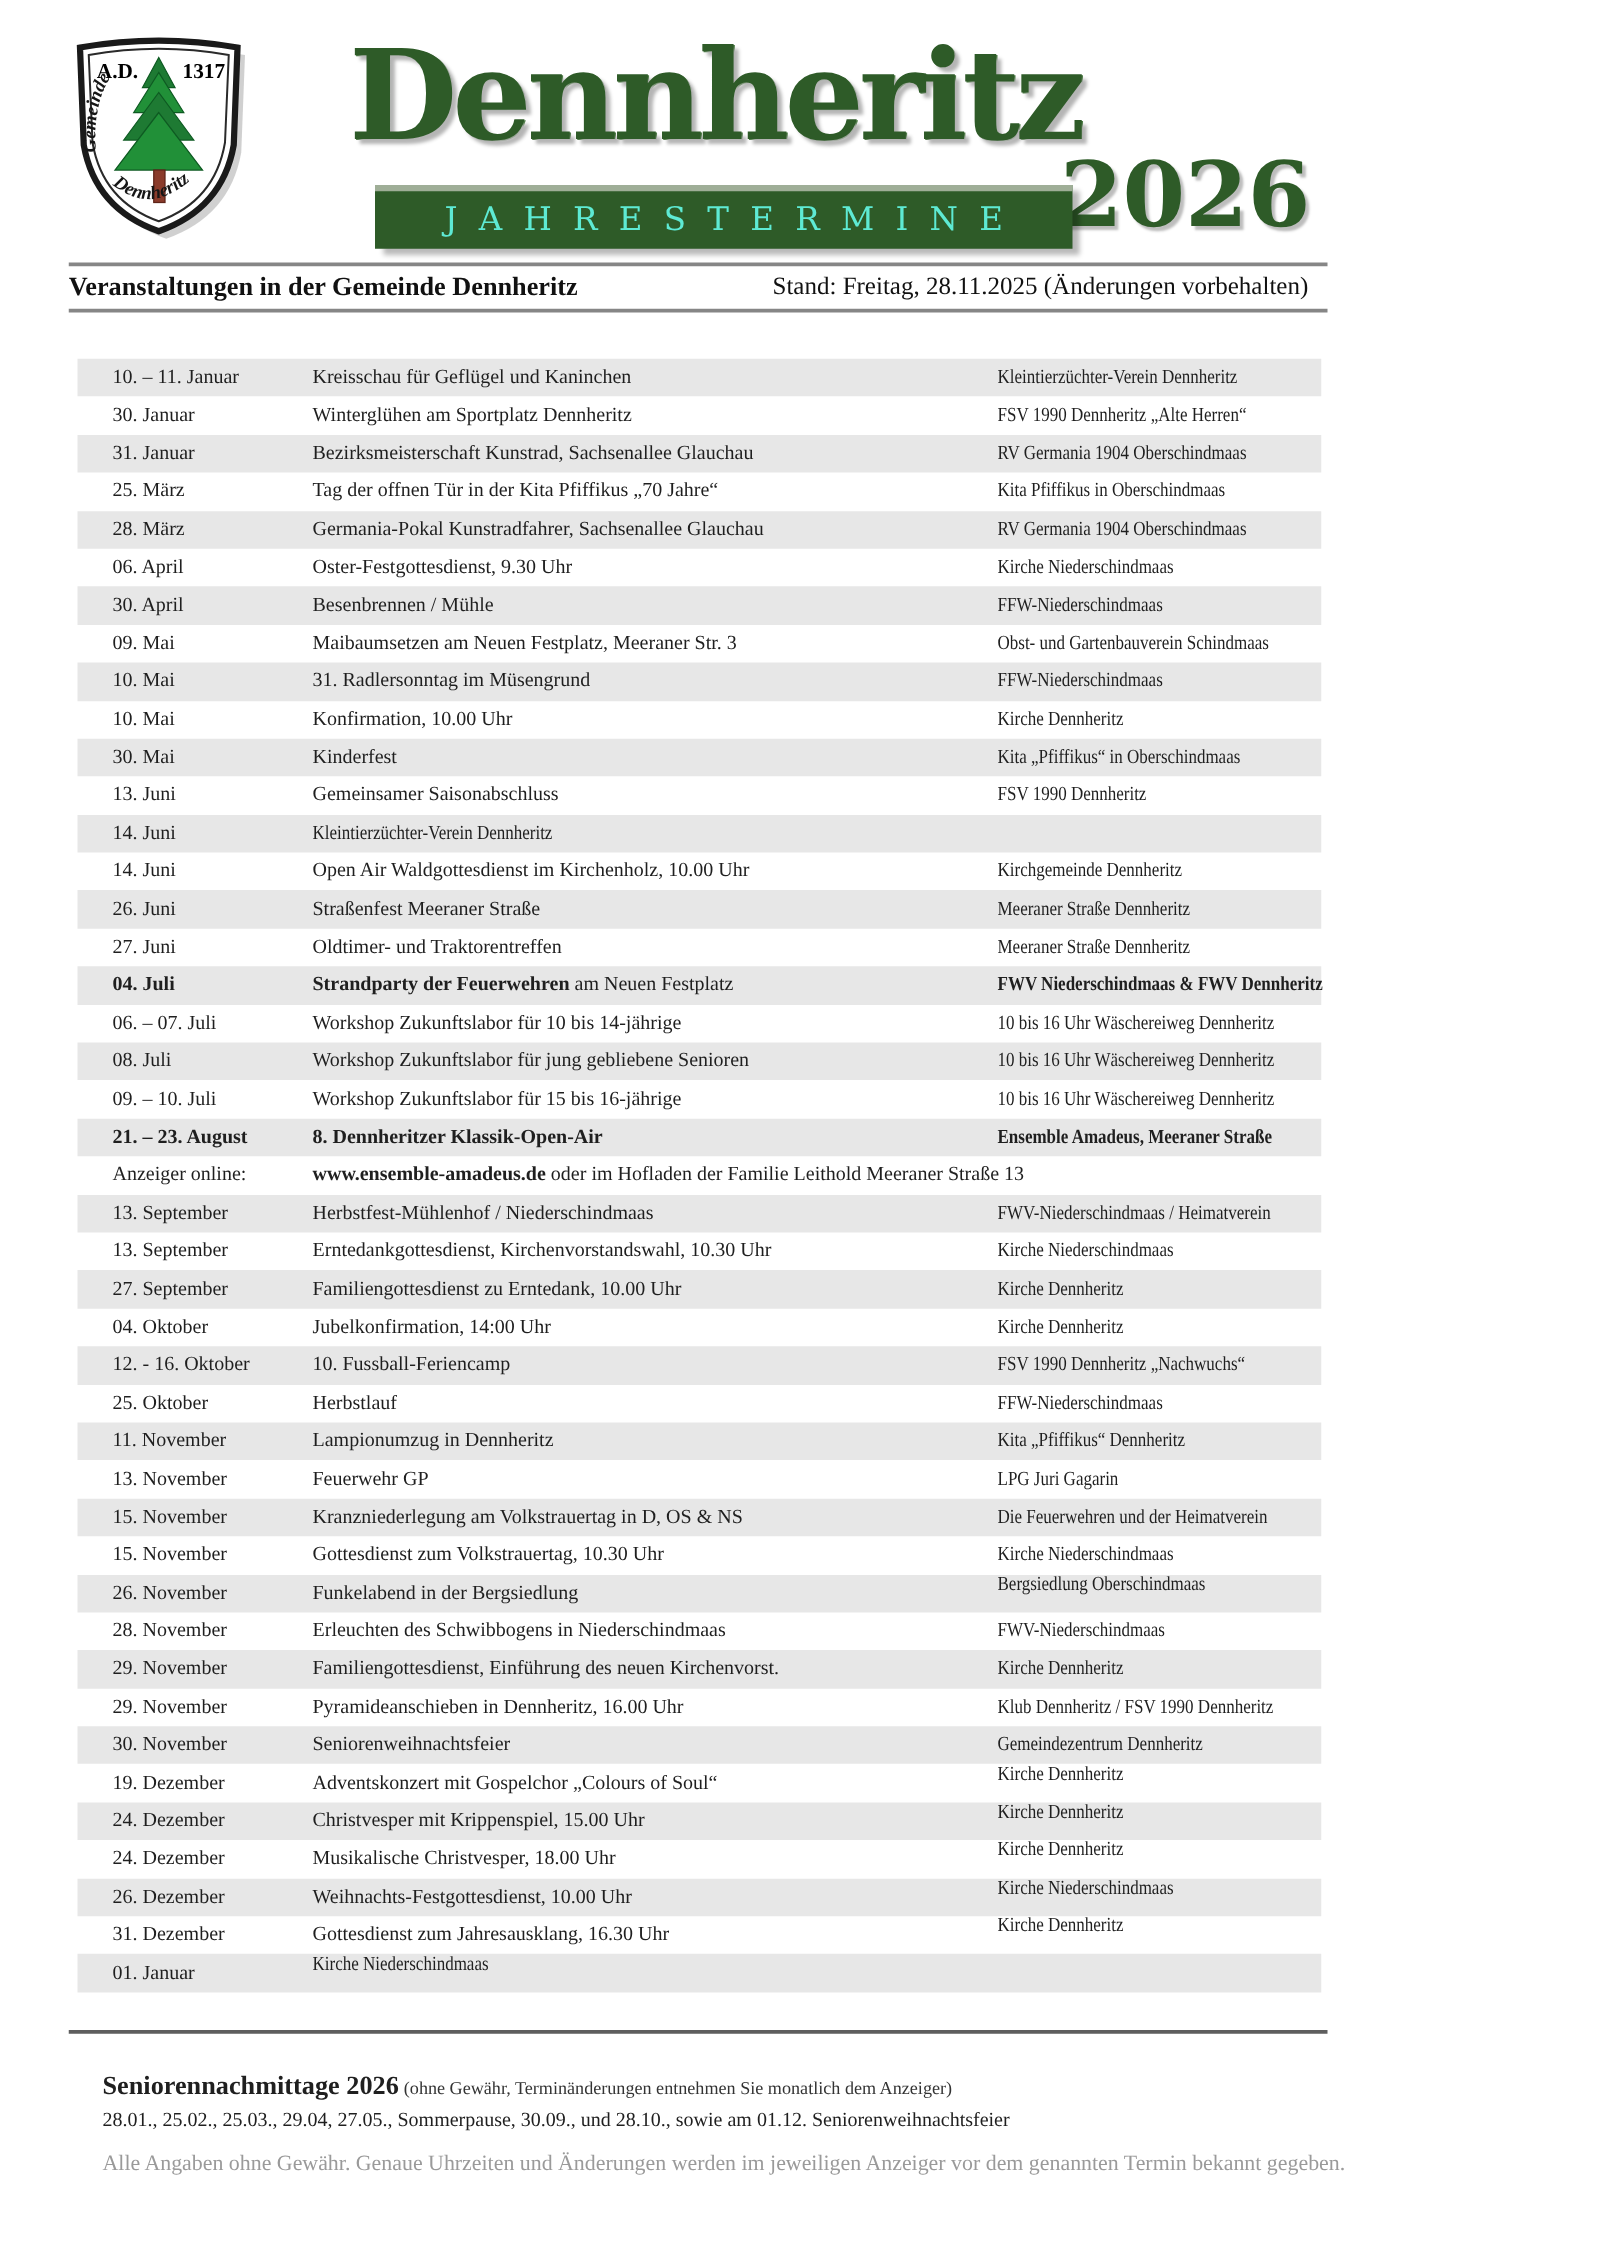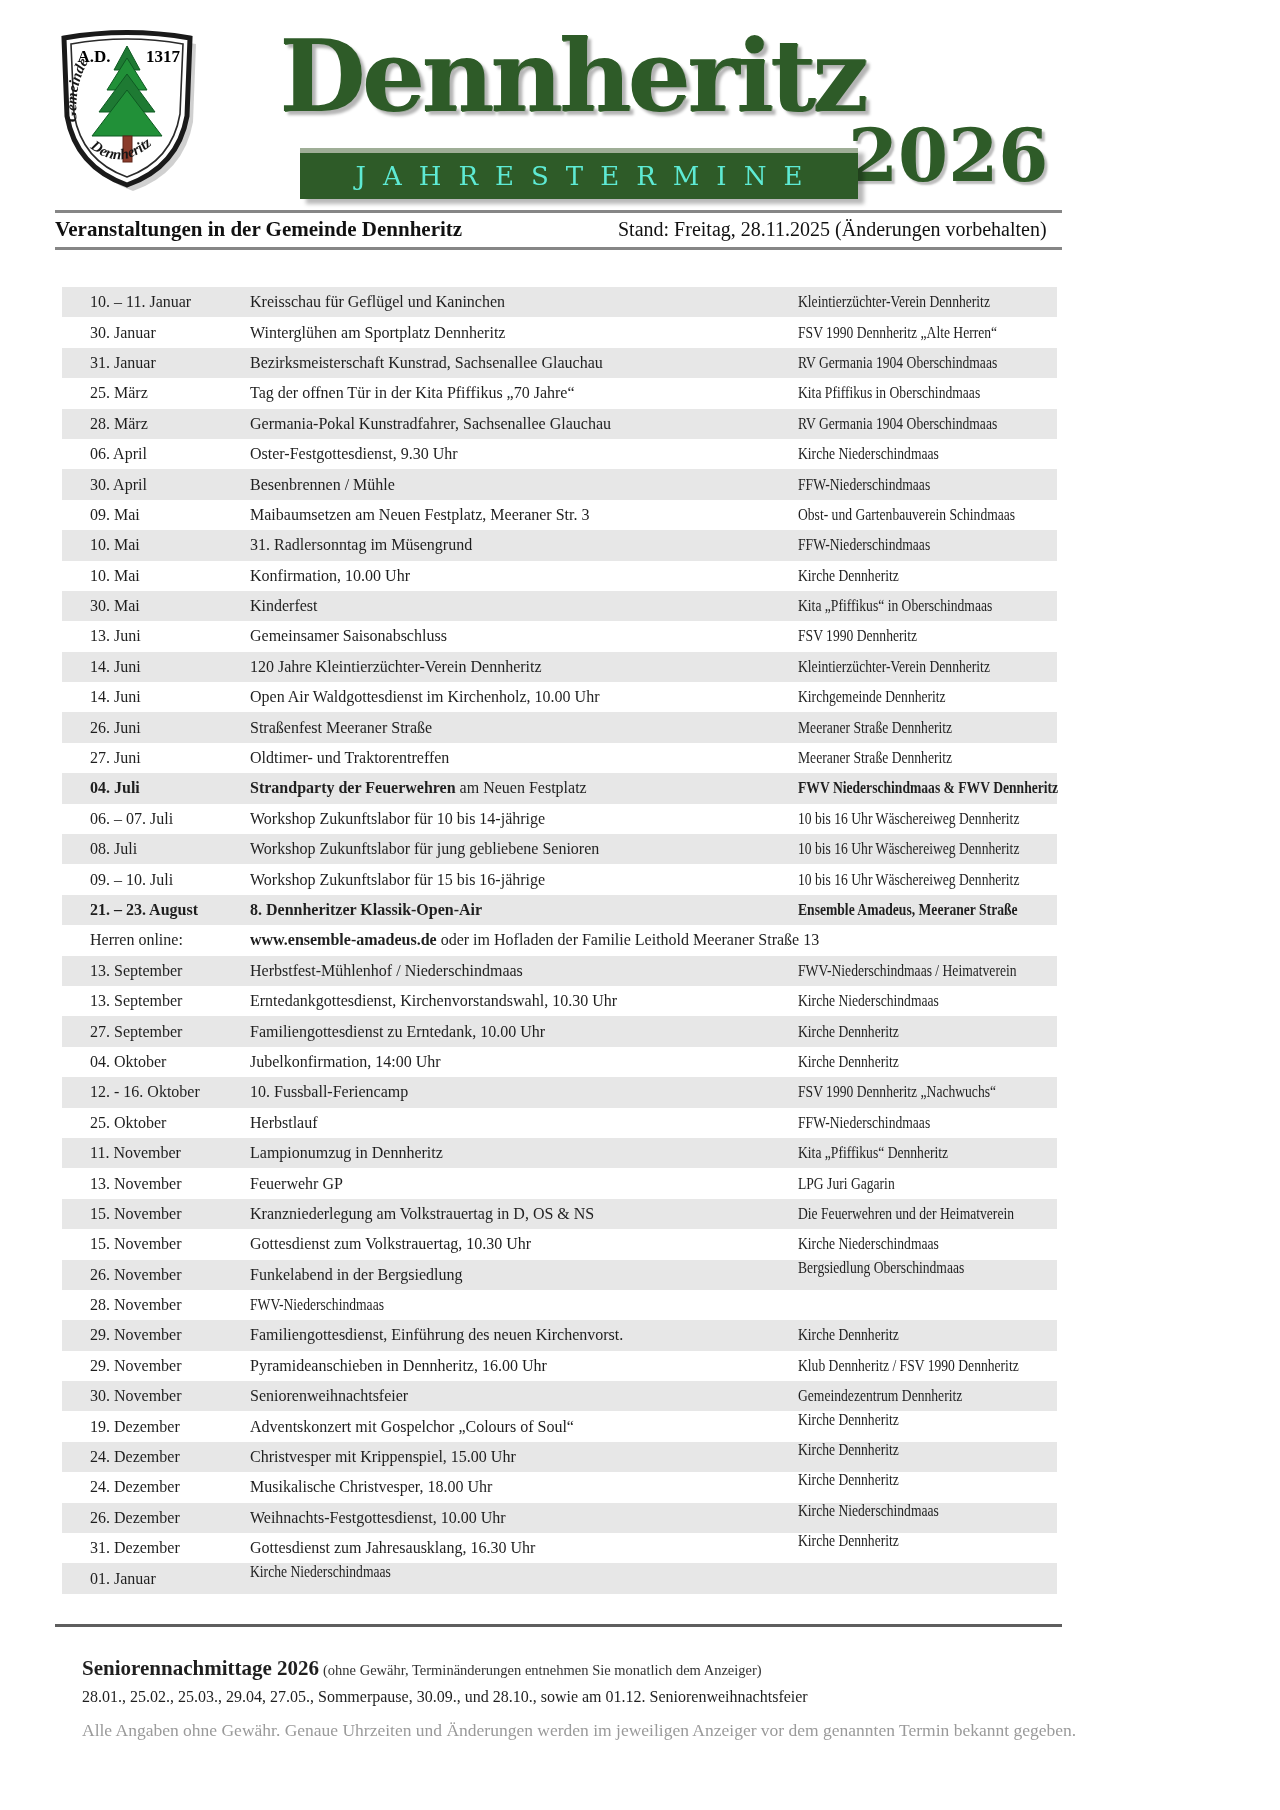--- a/index.html
+++ b/index.html
@@ -159,21 +159,20 @@
         <div class="c-event"><span>Kinderfest</span></div>
         <div class="c-org"><span class="orgx">Kita „Pfiffikus“ in Oberschindmaas</span></div>
       </div>
       <div class="trow">
         <div class="c-date">13. Juni</div>
         <div class="c-event"><span>Gemeinsamer Saisonabschluss</span></div>
         <div class="c-org"><span class="orgx">FSV 1990 Dennheritz</span></div>
       </div>
       <div class="trow odd">
         <div class="c-date">14. Juni</div>
-        <div class="c-event"><span>120 Jahre Kleintierzüchter-Verein Dennheritz</span></div>
         <div class="c-org"><span class="orgx">Kleintierzüchter-Verein Dennheritz</span></div>
       </div>
       <div class="trow">
         <div class="c-date">14. Juni</div>
         <div class="c-event"><span>Open Air Waldgottesdienst im Kirchenholz, 10.00 Uhr</span></div>
         <div class="c-org"><span class="orgx">Kirchgemeinde Dennheritz</span></div>
       </div>
       <div class="trow odd">
         <div class="c-date">26. Juni</div>
         <div class="c-event"><span>Straßenfest Meeraner Straße</span></div>
@@ -203,21 +202,21 @@
         <div class="c-date">09. – 10. Juli</div>
         <div class="c-event"><span>Workshop Zukunftslabor für 15 bis 16-jährige</span></div>
         <div class="c-org"><span class="orgx">10 bis 16 Uhr Wäschereiweg Dennheritz</span></div>
       </div>
       <div class="trow odd">
         <div class="c-date b">21. – 23. August</div>
         <div class="c-event"><span class="b">8. Dennheritzer Klassik-Open-Air</span></div>
         <div class="c-org"><span class="orgx b">Ensemble Amadeus, Meeraner Straße</span></div>
       </div>
       <div class="trow">
-        <div class="c-date">Herren online:</div>
+        <div class="c-date">Anzeiger online:</div>
         <div class="c-event"><span class="b">www.ensemble-amadeus.de</span><span> oder im Hofladen der Familie Leithold Meeraner Straße 13</span></div>
         <div class="c-org"><span class="orgx"></span></div>
       </div>
       <div class="trow odd">
         <div class="c-date">13. September</div>
         <div class="c-event"><span>Herbstfest-Mühlenhof / Niederschindmaas</span></div>
         <div class="c-org"><span class="orgx">FWV-Niederschindmaas / Heimatverein</span></div>
       </div>
       <div class="trow">
         <div class="c-date">13. September</div>
@@ -264,20 +263,21 @@
         <div class="c-event"><span>Gottesdienst zum Volkstrauertag, 10.30 Uhr</span></div>
         <div class="c-org"><span class="orgx">Kirche Niederschindmaas</span></div>
       </div>
       <div class="trow odd">
         <div class="c-date">26. November</div>
         <div class="c-event"><span>Funkelabend in der Bergsiedlung</span></div>
         <div class="c-org raised"><span class="orgx">Bergsiedlung Oberschindmaas</span></div>
       </div>
       <div class="trow">
         <div class="c-date">28. November</div>
+        <div class="c-event"><span>Erleuchten des Schwibbogens in Niederschindmaas</span></div>
         <div class="c-org"><span class="orgx">FWV-Niederschindmaas</span></div>
       </div>
       <div class="trow odd">
         <div class="c-date">29. November</div>
         <div class="c-event"><span>Familiengottesdienst, Einführung des neuen Kirchenvorst.</span></div>
         <div class="c-org"><span class="orgx">Kirche Dennheritz</span></div>
       </div>
       <div class="trow">
         <div class="c-date">29. November</div>
         <div class="c-event"><span>Pyramideanschieben in Dennheritz, 16.00 Uhr</span></div>

